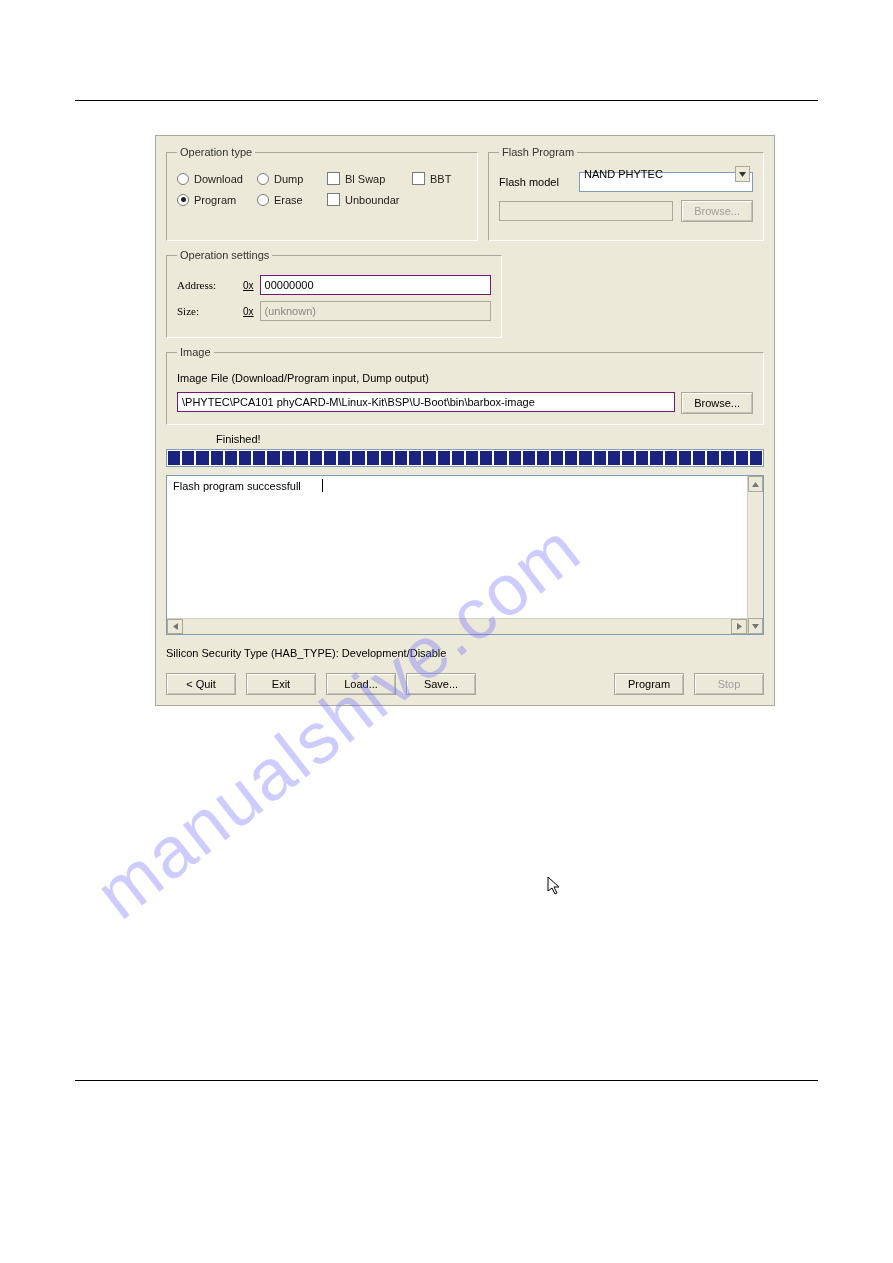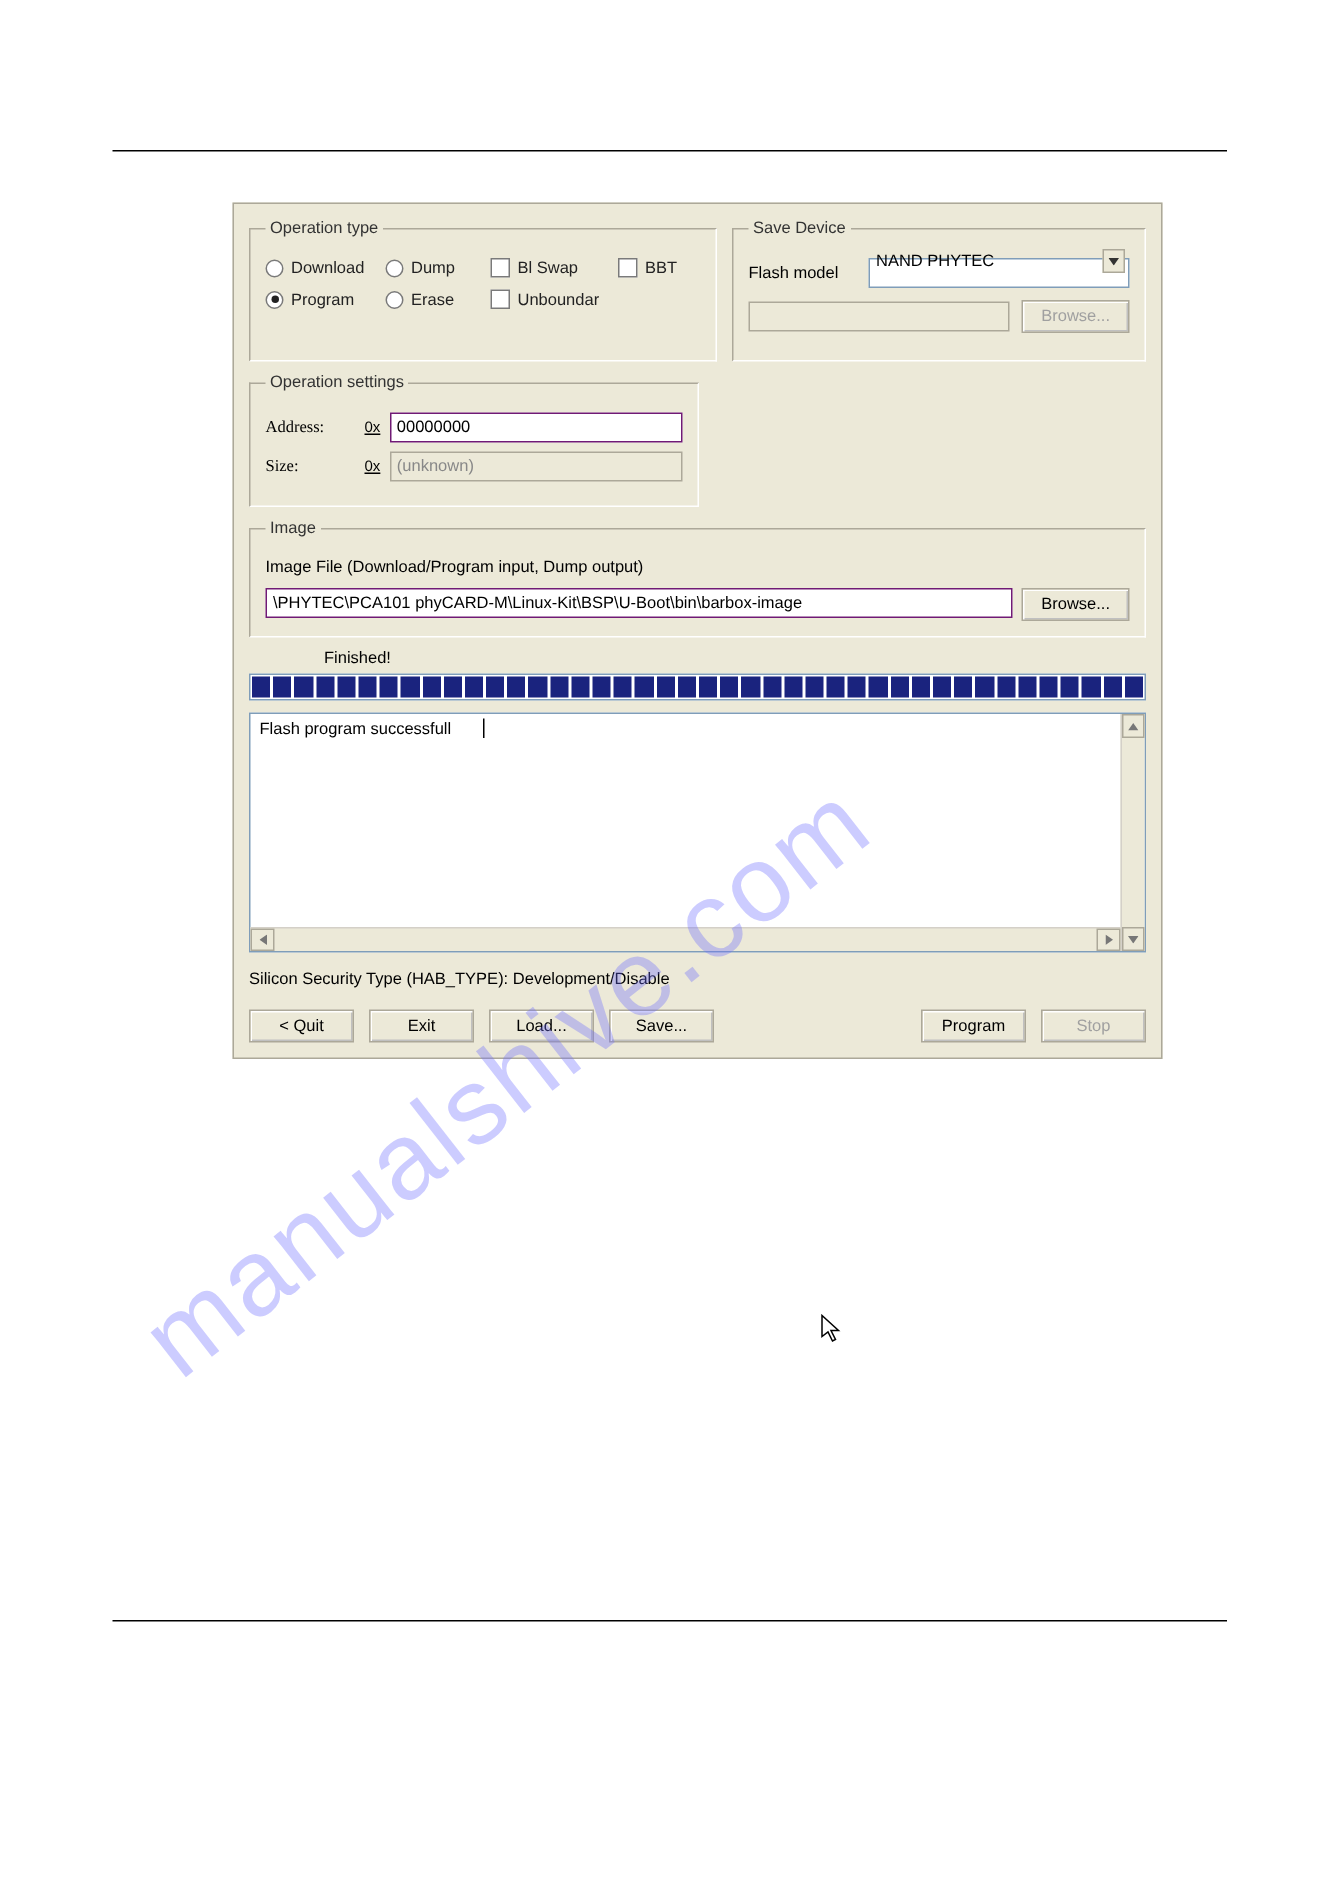--- a/index.html
+++ b/index.html
@@ -127,21 +127,21 @@
       border: 1px solid #aca899;
       background: #ece9d8;
       font-size: 11px;
       display: inline-flex;
       align-items: center;
       justify-content: center;
       box-shadow: inset 1px 1px 0 #fff, inset -1px -1px 0 #c0c0c0;
       cursor: default;
     }
     .btn.disabled { color: #a0a0a0; }
-    .op-settings { width: 300px; }
+    .op-settings { width: 336px; }
     .os-row {
       display: flex;
       align-items: center;
       gap: 6px;
       margin-bottom: 6px;
     }
     .os-label { width: 60px; font-size: 11px; font-family: Liberation Serif, serif; }
     .os-prefix { font-size: 10px; text-decoration: underline; }
     .image-fs { width: 100%; }
     .image-desc { font-size: 11px; margin-bottom: 8px; }
@@ -276,21 +276,21 @@
         </label>
         <label class="check">
           <span class="check-box"></span>
           <span>Unboundar</span>
         </label>
         <span></span>
       </div>
     </fieldset>
 
     <fieldset class="flash-dev">
-      <legend>Save Device</legend>
+      <legend>Flash Program</legend>
       <div class="fd-row">
         <span class="fd-label">Flash model</span>
         <div class="select">
           <span>NAND PHYTEC</span>
           <span class="select-arrow">
             <svg viewBox="0 0 7 5">
                 <path d="M0,0 L7,0 L3.5,5 Z" fill="#333"></path>
               </svg>
           </span>
         </div>

